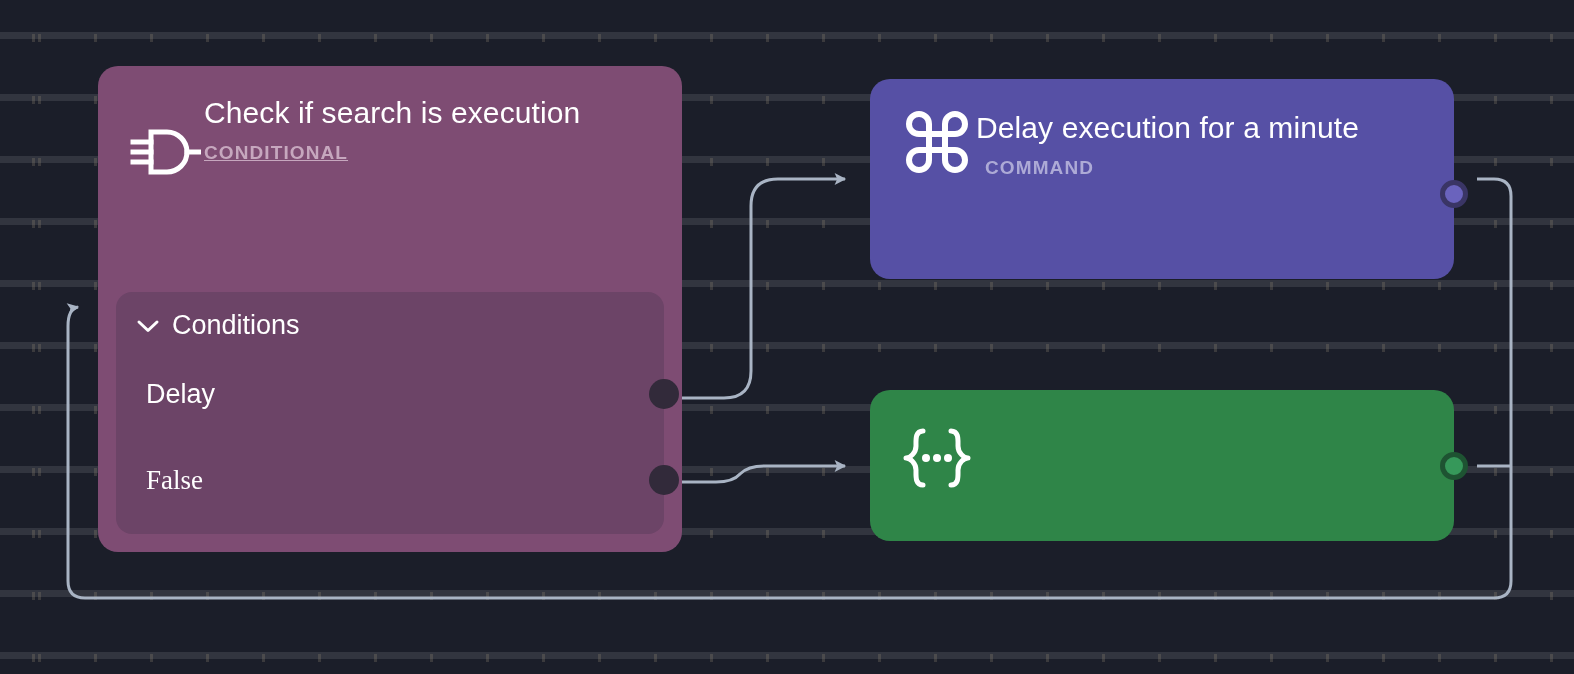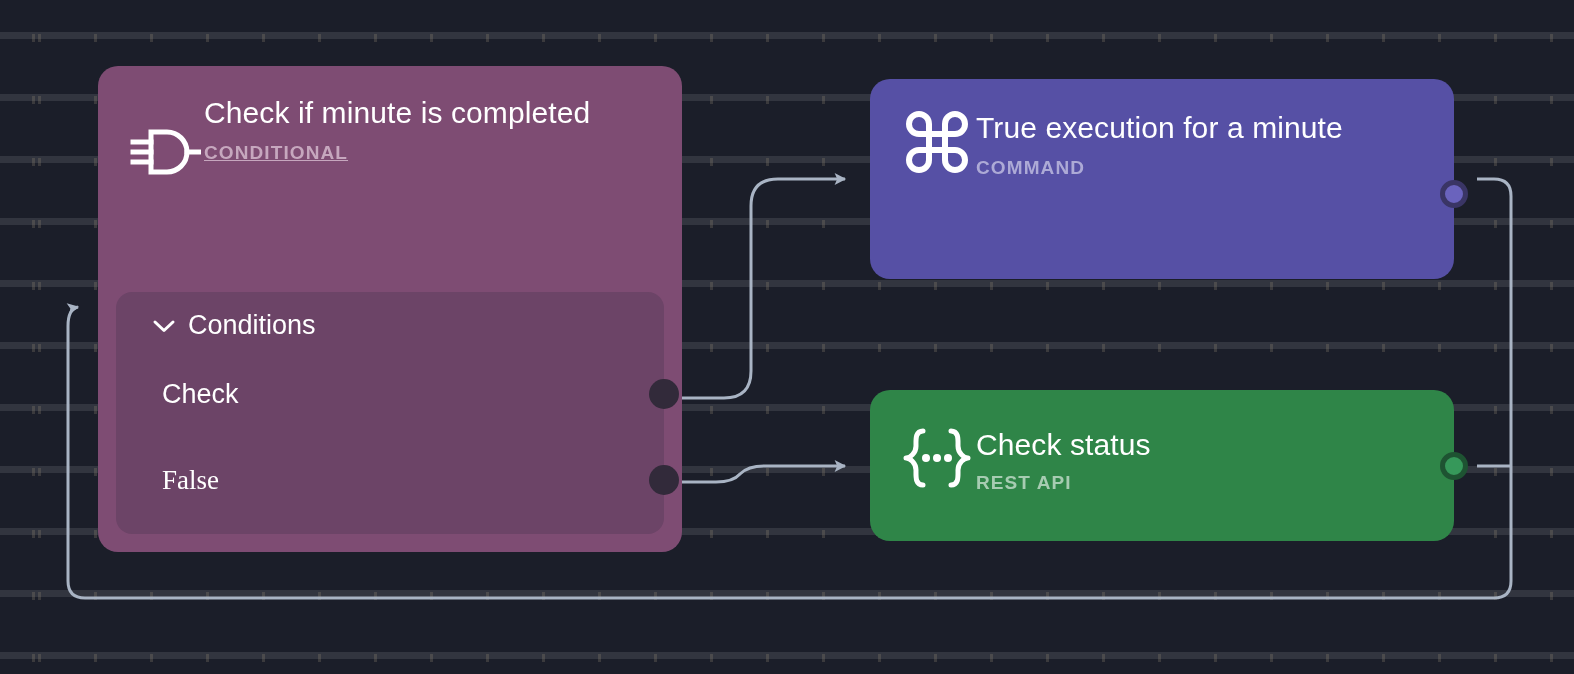--- a/index.html
+++ b/index.html
@@ -98,21 +98,21 @@
   #node-conditional .node-subtitle { color: #c6a7be; text-decoration: underline; }
 
   .conditions-panel {
     position: absolute;
     left: 18px; right: 18px;
     top: 226px;
     height: 242px;
     background: #6c4467;
     border-radius: 16px;
     box-sizing: border-box;
-    padding: 18px 0 0 16px;
+    padding: 18px 0 0 0;
   }
   .conditions-header {
     display: flex;
     align-items: center;
     gap: 12px;
     padding: 0 0 0 20px;
     color: #ffffff;
     font-size: 27px;
   }
   .chevron {
@@ -146,21 +146,21 @@
     margin-top: -15px;
   }
 
   
   #node-command {
     left: 870px; top: 79px;
     width: 584px; height: 200px;
     background: #5650a5;
   }
   #node-command .node-head { padding-top: 30px; }
-  #node-command .node-subtitle { color: #adaad6; }
+  #node-command .node-subtitle { color: #adaad6; margin-left: 9px; }
   #port-command {
     width: 28px; height: 28px;
     right: -14px; top: 101px;
     background: #6a63bd;
     border: 5px solid #3a3565;
   }
 
   
   #node-rest {
     left: 870px; top: 390px;
@@ -208,37 +208,37 @@
           <g fill="none" stroke="#ffffff" stroke-width="5" stroke-linecap="square">
             <path d="M22,8 L38,8 A20,20 0 0 1 38,48 L22,48 Z"></path>
             <line x1="4" y1="18" x2="22" y2="18"></line>
             <line x1="4" y1="28" x2="22" y2="28"></line>
             <line x1="4" y1="38" x2="22" y2="38"></line>
             <line x1="58" y1="28" x2="70" y2="28"></line>
           </g>
         </svg>
       </div>
       <div class="node-text">
-        <div class="node-title">Check if minute is completed</div>
+        <div class="node-title">Check if search is execution</div>
         <div class="node-subtitle">CONDITIONAL</div>
       </div>
     </div>
 
     <div class="conditions-panel">
       <div class="conditions-header">
         <span class="chevron">
           <svg width="24" height="16" viewBox="0 0 24 16" aria-hidden="true">
             <path d="M3,4 L12,12.5 L21,4" fill="none" stroke="#ffffff" stroke-width="3" stroke-linecap="round" stroke-linejoin="round"></path>
           </svg>
         </span>
         <span>Conditions</span>
       </div>
 
       <div class="cond-row" id="cond-row-true">
-        <span>Check</span>
+        <span>Delay</span>
         <span class="port port-dark"></span>
       </div>
 
       <div class="cond-row" id="cond-row-false">
         <span>False</span>
         <span class="port port-dark"></span>
       </div>
     </div>
   </div>
 
@@ -247,21 +247,21 @@
       <div class="node-icon">
         <svg width="66" height="66" viewBox="0 0 66 66" aria-hidden="true">
           <path d="M25,25 L41,25 L41,41 L25,41 Z
                    M25,25 L25,15 A10,10 0 1 0 15,25 Z
                    M41,25 L51,25 A10,10 0 1 0 41,15 Z
                    M41,41 L41,51 A10,10 0 1 0 51,41 Z
                    M25,41 L15,41 A10,10 0 1 0 25,51 Z" fill="none" stroke="#ffffff" stroke-width="6" stroke-linejoin="round"></path>
         </svg>
       </div>
       <div class="node-text">
-        <div class="node-title">True execution for a minute</div>
+        <div class="node-title">Delay execution for a minute</div>
         <div class="node-subtitle">COMMAND</div>
       </div>
     </div>
     <span class="port" id="port-command"></span>
   </div>
 
   <div class="node" id="node-rest">
     <div class="node-head">
       <div class="node-icon">
         <svg width="76" height="64" viewBox="0 0 76 64" aria-hidden="true">
@@ -271,21 +271,17 @@
             <path d="M52,5 C60,5 59,14 59,20 C59,27 65,32 69,32
                      C65,32 59,37 59,44 C59,50 60,59 52,59"></path>
           </g>
           <g fill="#ffffff">
             <circle cx="27" cy="32" r="4"></circle>
             <circle cx="38" cy="32" r="4"></circle>
             <circle cx="49" cy="32" r="4"></circle>
           </g>
         </svg>
       </div>
-      <div class="node-text">
-        <div class="node-title">Check status</div>
-        <div class="node-subtitle">REST API</div>
-      </div>
     </div>
     <span class="port" id="port-rest"></span>
   </div>
 
 </div>
 
 </body></html>

